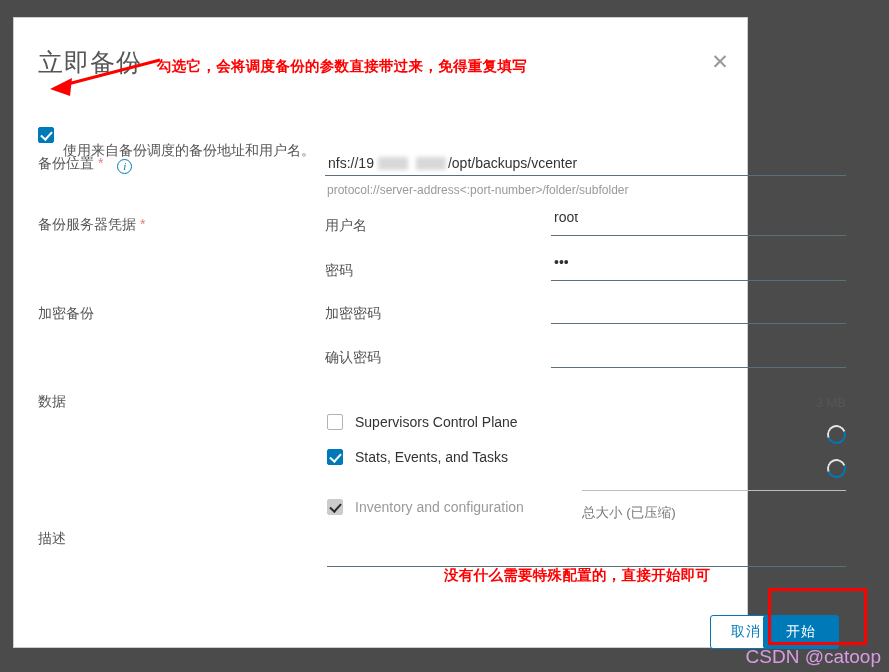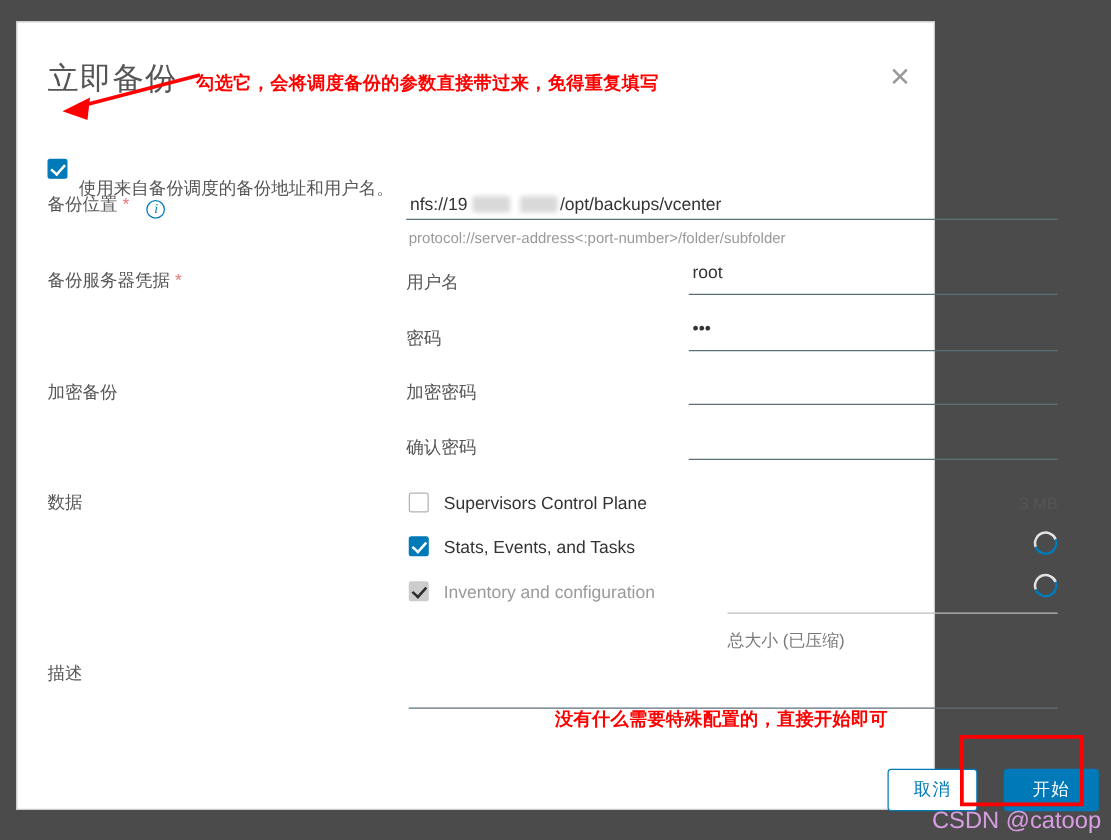--- a/index.html
+++ b/index.html
@@ -207,20 +207,21 @@
   }
   .blur-a { width: 30px; height: 13px; margin: 0 4px; }
   .blur-b { width: 30px; height: 13px; margin: 0 2px 0 4px; }
 
   
   .data-row {
     position: absolute;
     display: flex;
     align-items: center;
     white-space: nowrap;
+    margin-top: 20px;
   }
   .data-row .dlabel {
     font-size: 14px;
     color: #333333;
     margin-left: 12px;
   }
   .data-row .dlabel.dim { color: #9a9a9a; }
 
   .size-val {
     position: absolute;
@@ -270,21 +271,20 @@
     background: #ffffff;
     border: 1px solid #0079b8;
     color: #0079b8;
   }
   #start-btn {
     left: 749px; top: 597px;
     width: 76px;
     background: #0079b8;
     border: 1px solid #0079b8;
     color: #ffffff;
-    margin-left: 40px;
   }
 
   
   #watermark {
     position: absolute;
     right: 8px; bottom: 4px;
     font-size: 19px;
     color: #f0abfc;
     opacity: .85;
     white-space: nowrap;
@@ -342,21 +342,21 @@
     <span class="dlabel">Supervisors Control Plane</span>
   </div>
   <div class="size-val" style="left:740px; top:377px; width:92px;">3 MB</div>
 
   <div class="data-row" style="left:313px; top:411px;">
     <span class="cbox checked"></span>
     <span class="dlabel">Stats, Events, and Tasks</span>
   </div>
   <div class="spinner" style="left:813px; top:407px;"></div>
 
-  <div class="data-row" style="left:313px; top:447px;">
+  <div class="data-row" style="left:313px; top:461px;">
     <span class="cbox disabled"></span>
     <span class="dlabel dim">Inventory and configuration</span>
   </div>
   <div class="spinner" style="left:813px; top:441px;"></div>
 
   <div id="total-sep"></div>
   <div id="total-label">总大小 (已压缩)</div>
 
   <div class="flabel" style="left:24px; top:512px;">描述</div>
   <input class="uline" style="left: 313px; top: 527px; width: 519px;" value="">

